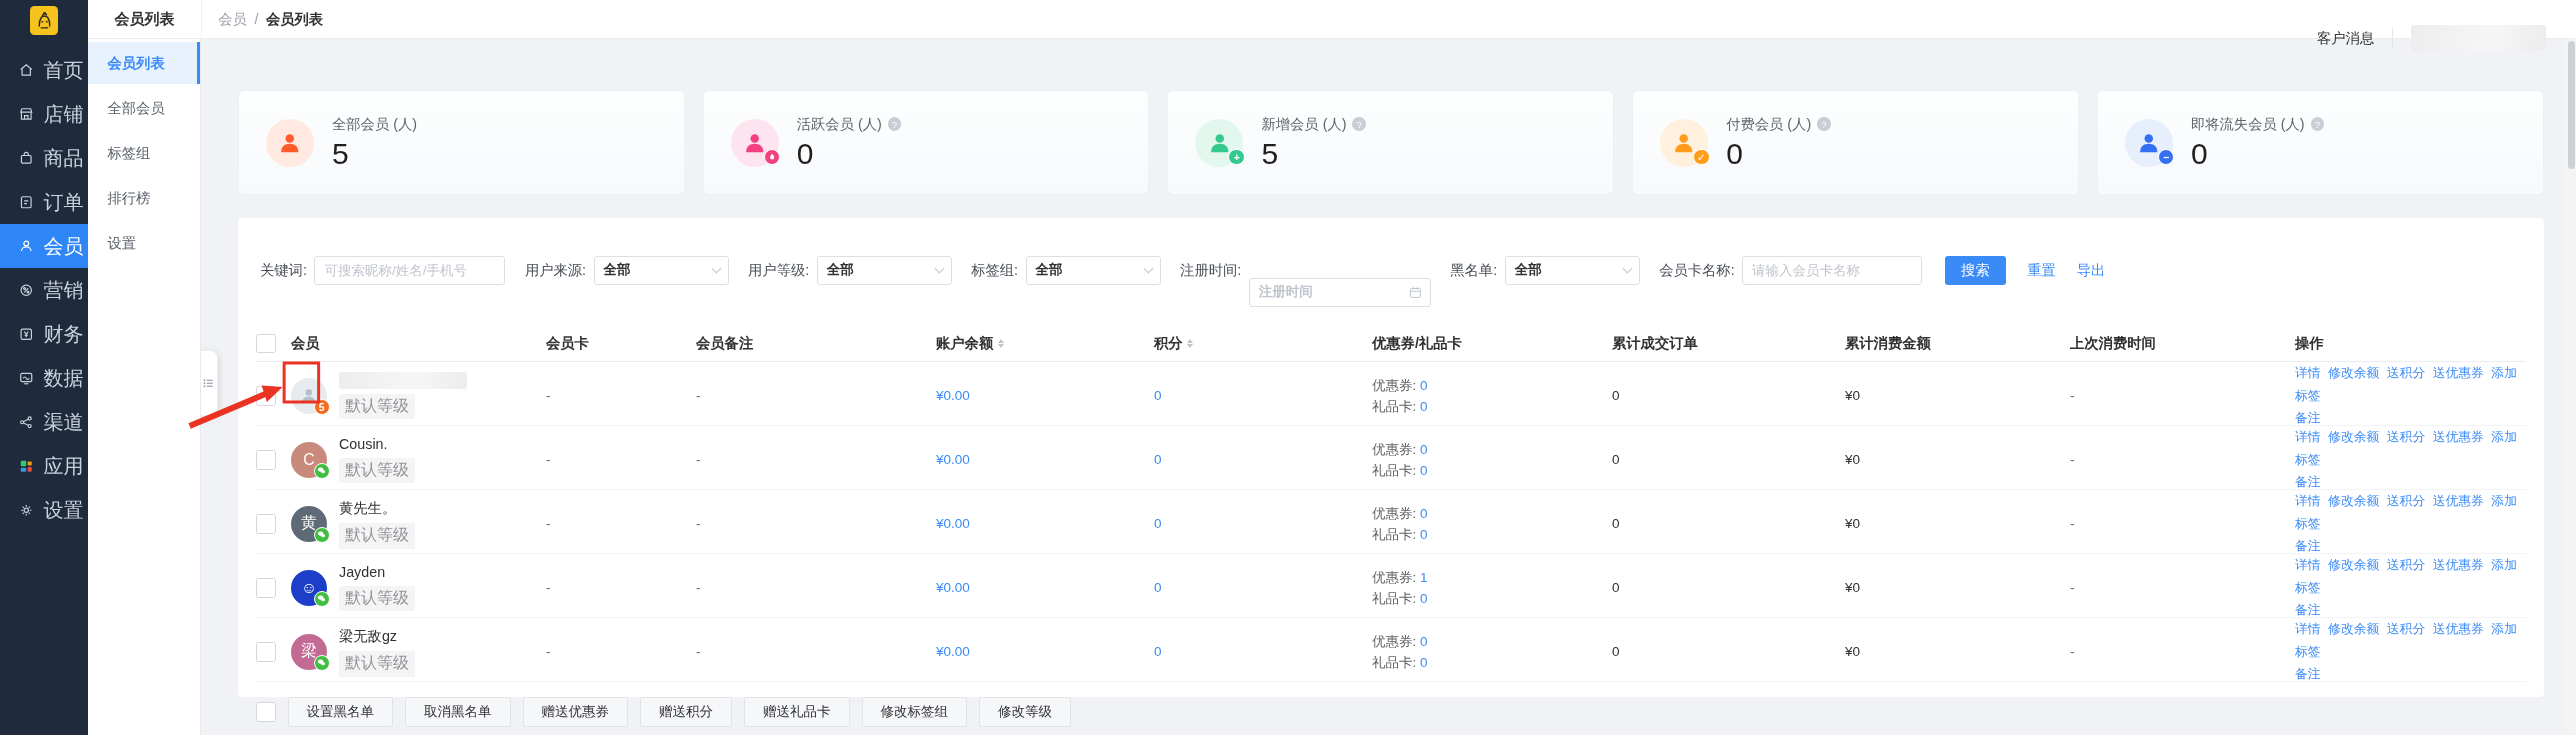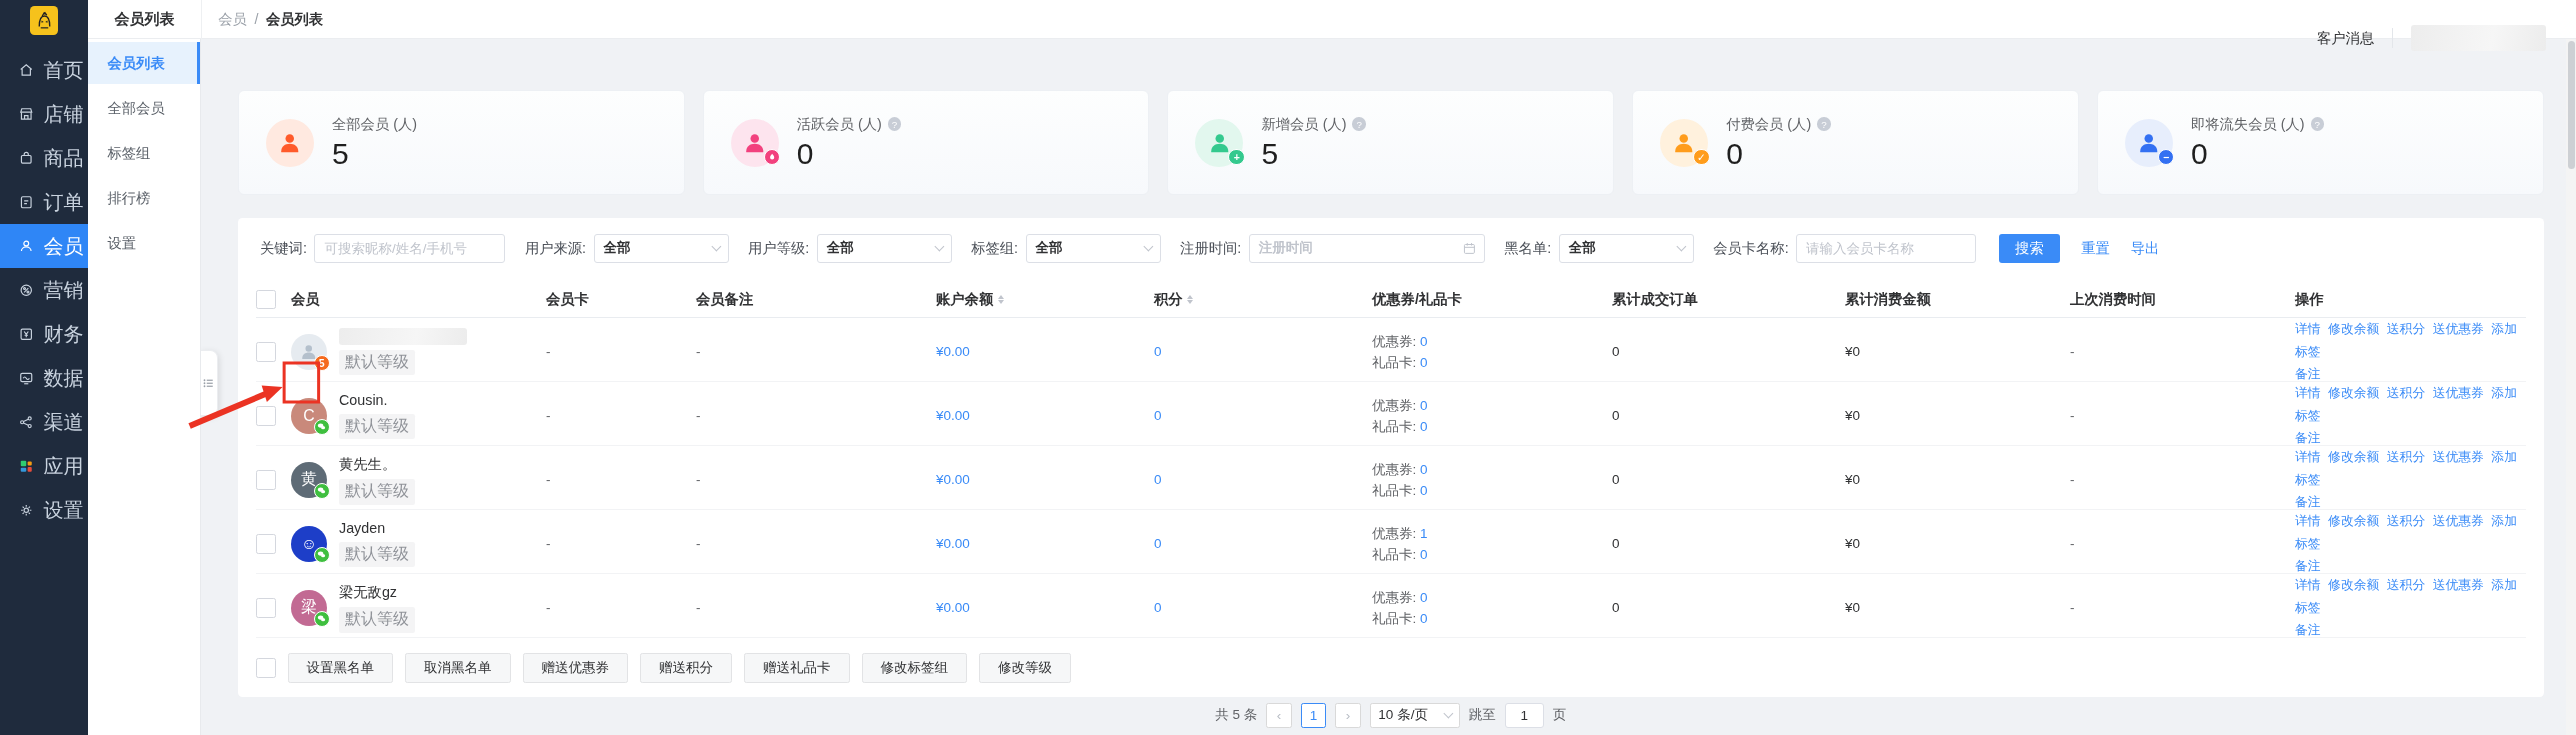--- a/index.html
+++ b/index.html
@@ -63,21 +63,21 @@
   .filters { display:flex; align-items:center; gap:7.5px; font-size:14.3px; color:#4a4f57; flex-wrap:nowrap; }
   .f-label { margin-left:12px; white-space:nowrap; }
   .f-label:first-child { margin-left:4px; }
   .inp { height:28.5px; border:0.8px solid #dcdfe6; border-radius:3px; background:#fff; font-size:13.5px;
     padding:0 9px; color:#303133; font-family:inherit; }
   .inp::placeholder { color:#c0c4cc; }
   .sel { height:28.5px; border:0.8px solid #dcdfe6; border-radius:3px; background:#fff; display:flex;
     align-items:center; justify-content:space-between; padding:0 7.5px 0 9px; font-size:13.5px; color:#303133; cursor:pointer;font-weight:bold; }
   .chev { width:6.8px; height:6.8px; border-right:1.5px solid #c0c4cc; border-bottom:1.5px solid #c0c4cc;
     transform:rotate(45deg); margin-top:-3px; }
-  .date-box { width:236px; }
+  .date-box { width:182px;margin-top:44px; }
   .btn-search { height:28.5px; padding:0 16.5px; margin-left:15px; background:#3a8bf7; color:#fff; border:none;
     border-radius:3px; font-size:14.3px; cursor:pointer; font-family:inherit; }
   .link-btn { color:#3a8bf7; font-size:14.3px; margin-left:13.5px; cursor:pointer; text-decoration:none; white-space:nowrap; }
 
   
   .tgrid { display:grid; grid-template-columns:35px 255px 150px 240px 218px 218px 240px 233px 225px 225px minmax(0,1fr);
     align-items:center; }
   .thead { height:36px; margin-top:19.5px; border-bottom:0.8px solid #e9ecf0; font-size:14.3px; font-weight:bold; color:#303133; }
   .th { display:flex; align-items:center; gap:4.5px; }
   .sorter { display:flex; flex-direction:column; gap:1.5px; }

